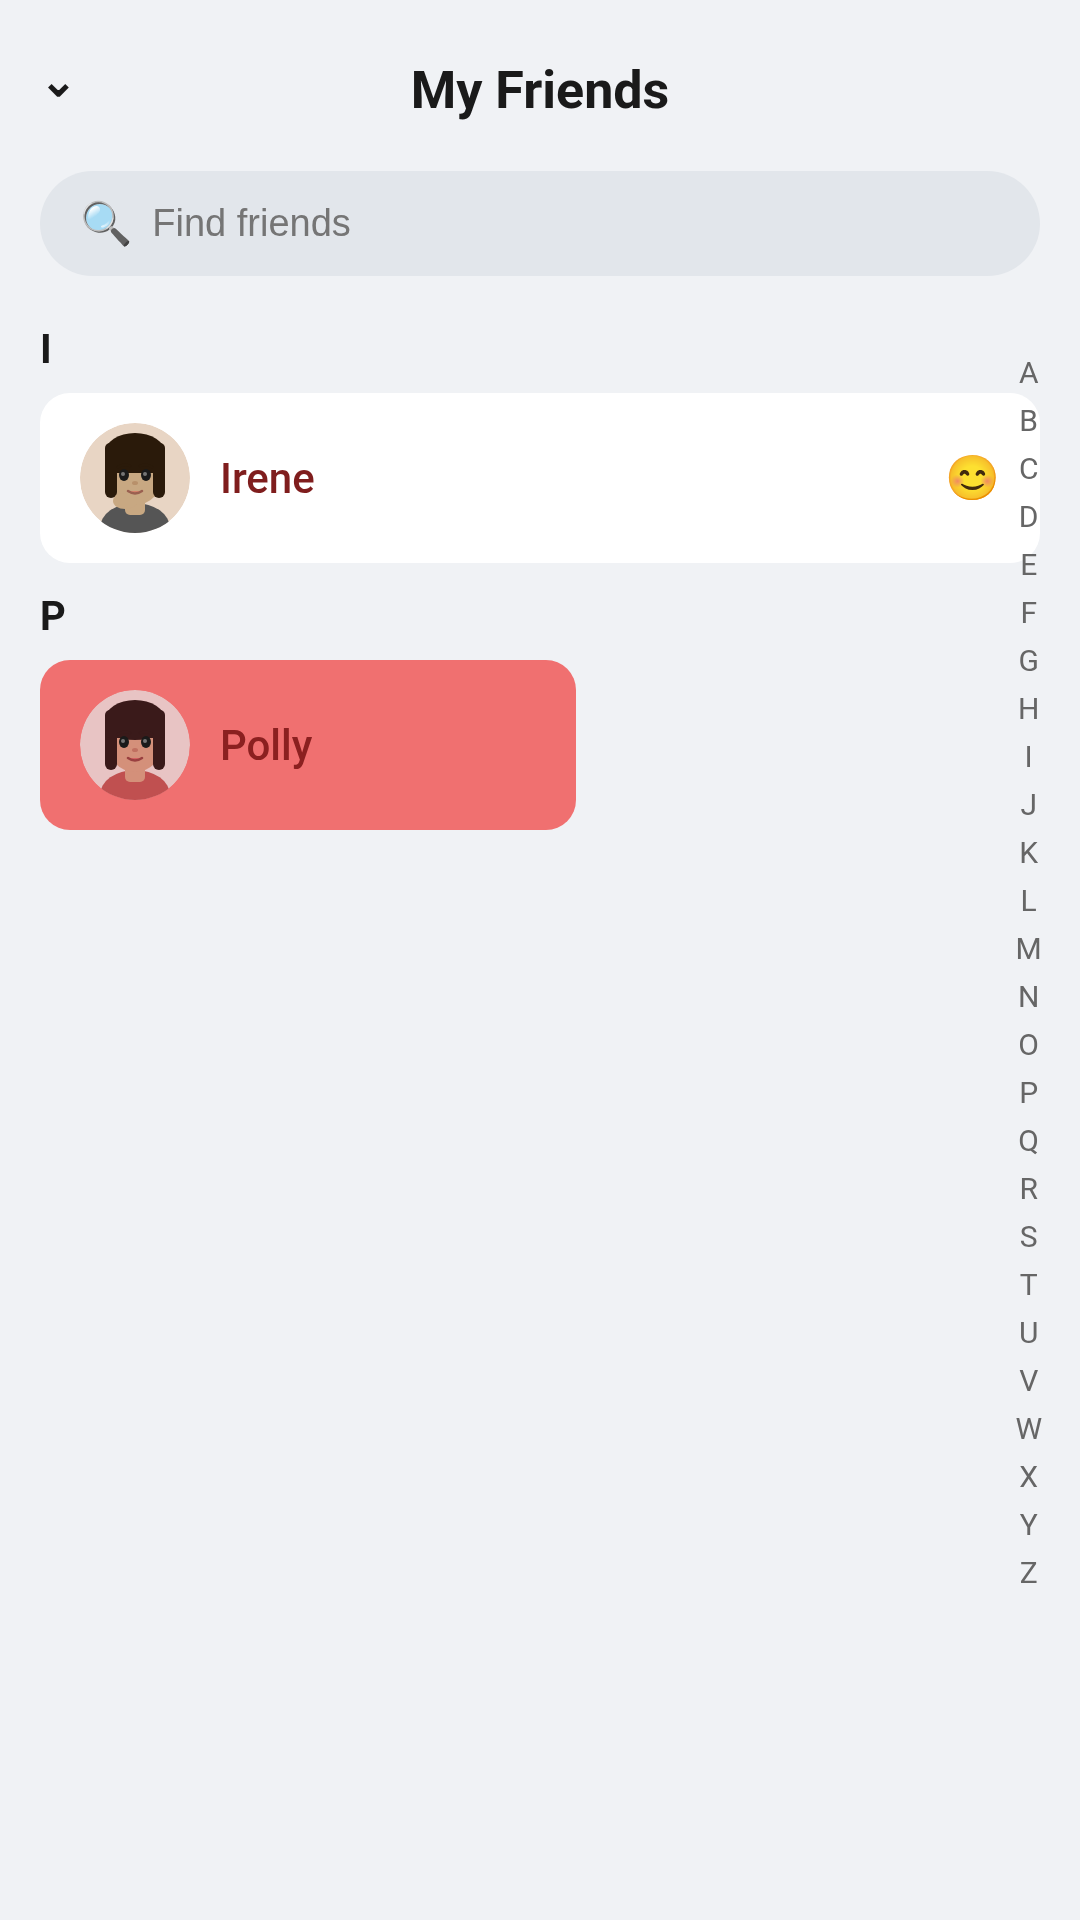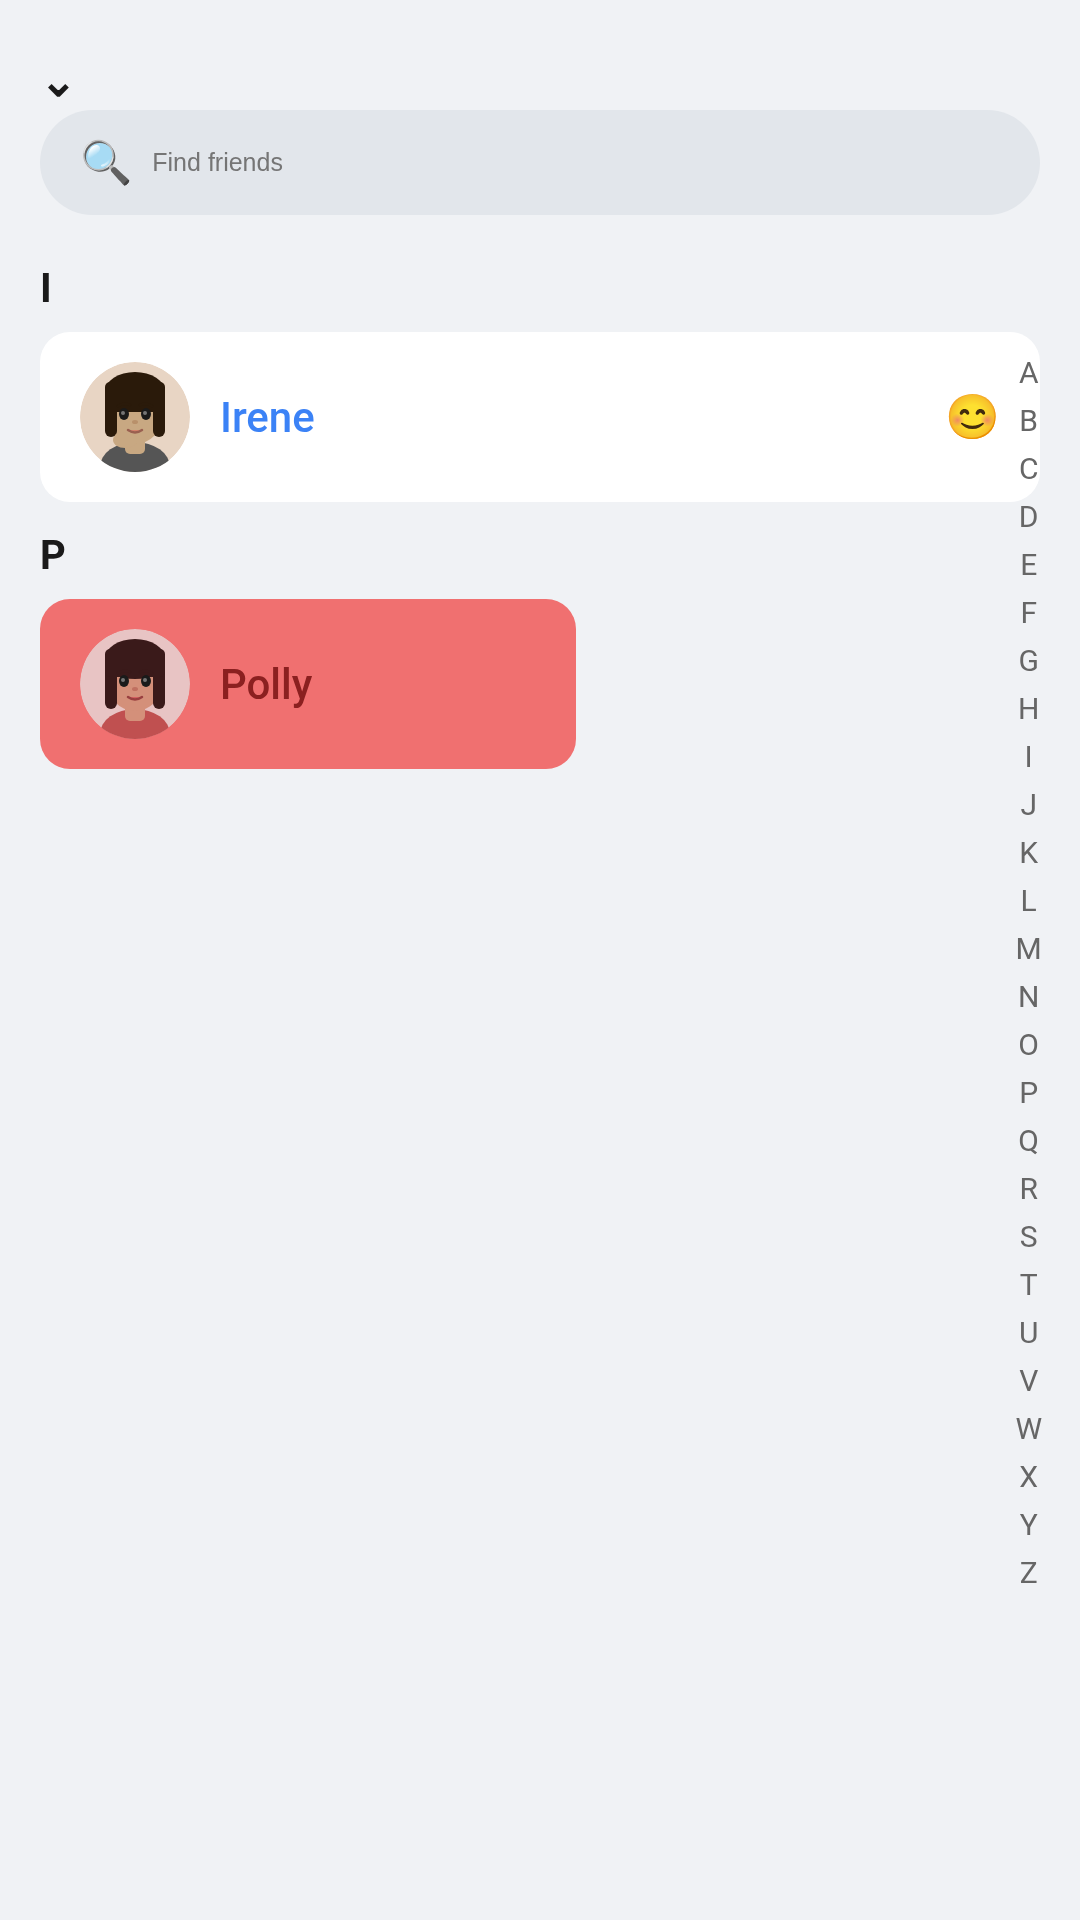--- a/index.html
+++ b/index.html
@@ -57,21 +57,21 @@
 
     .search-icon {
       font-size: 42px;
       color: #555;
     }
 
     .search-input {
       background: transparent;
       border: none;
       outline: none;
-      font-size: 25px;
+      font-size: 38px;
       color: #888;
       flex: 1;
     }
 
     .section-label {
       font-size: 40px;
       font-weight: 700;
       color: #1a1a1a;
       padding: 10px 40px 20px;
     }
@@ -104,21 +104,21 @@
       overflow: hidden;
       flex-shrink: 0;
       display: flex;
       align-items: center;
       justify-content: center;
     }
 
     .friend-name {
       font-size: 42px;
       font-weight: 500;
-      color: #3b82f6;
+      color: #7f1d1d;
     }
 
     .friend-card.highlighted .friend-name {
       color: #8b2020;
     }
 
     .emoji-icon {
       position: absolute;
       right: 40px;
       top: 50%;
@@ -147,20 +147,21 @@
 
     .section-group {
       margin-bottom: 10px;
     }
   </style>
 </head>
 <body>
 
 <div class="header">
   <div class="back-button">⌄</div>
+  <h1 class="header-title">My Friends</h1>
 </div>
 
 <div class="search-container">
   <div class="search-bar">
     <span class="search-icon">🔍</span>
     <input class="search-input" type="text" placeholder="Find friends" style="">
   </div>
 </div>
 
 <div id="friends-container">

